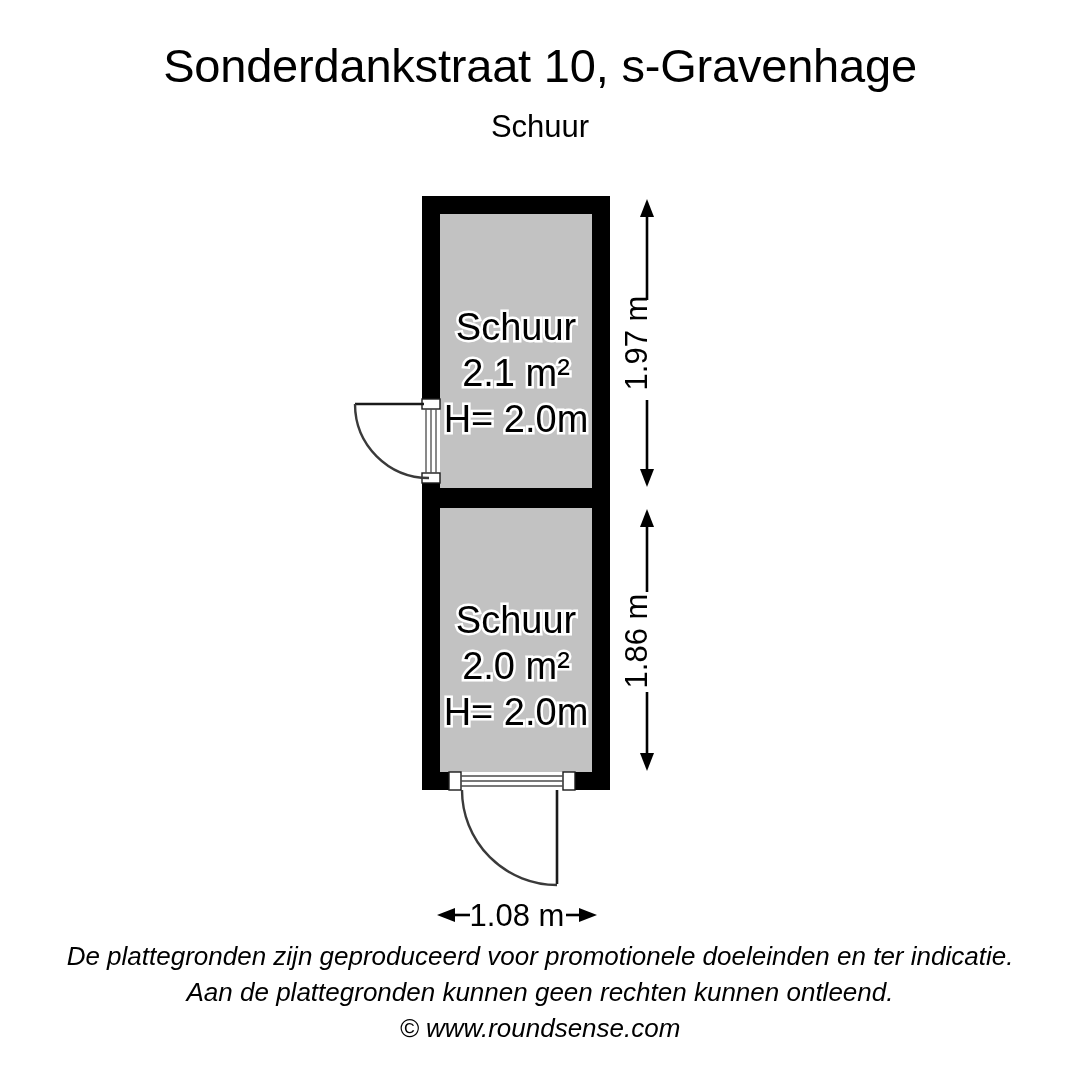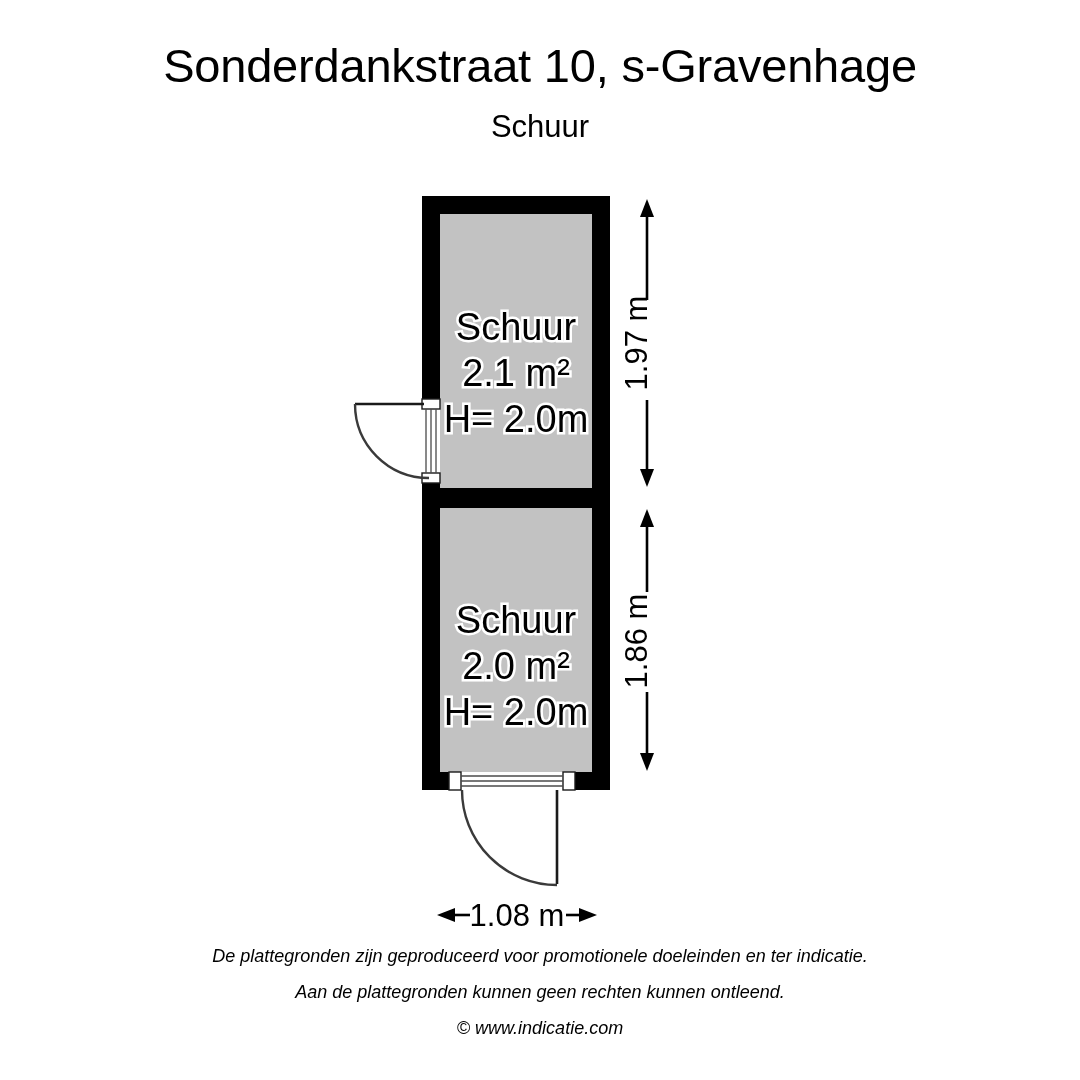--- a/index.html
+++ b/index.html
@@ -51,21 +51,21 @@
   #plan svg { display: block; }
 
   
   #footer {
     position: absolute;
     left: 0;
     top: 938px;
     width: 1080px;
     text-align: center;
     font-style: italic;
-    font-size: 18px;
+    font-size: 26px;
     line-height: 36px;
   }
   #footer .fline { display: block; white-space: nowrap; }
 </style>
 </head>
 <body>
 
 <div id="title">Sonderdankstraat 10, s-Gravenhage</div>
 <div id="subtitle">Schuur</div>
 
@@ -156,14 +156,14 @@
       <polygon points="597,915 579,908 579,922" fill="#000000"></polygon>
       <text x="517" y="926" font-size="31" font-family="Liberation Sans, sans-serif" text-anchor="middle" fill="#000000">1.08 m</text>
     </g>
 
   </svg>
 </div>
 
 <div id="footer">
   <span class="fline">De plattegronden zijn geproduceerd voor promotionele doeleinden en ter indicatie.</span>
   <span class="fline">Aan de plattegronden kunnen geen rechten kunnen ontleend.</span>
-  <span class="fline">© www.indicatie.com</span>
+  <span class="fline">© www.roundsense.com</span>
 </div>
 
 </body></html>

